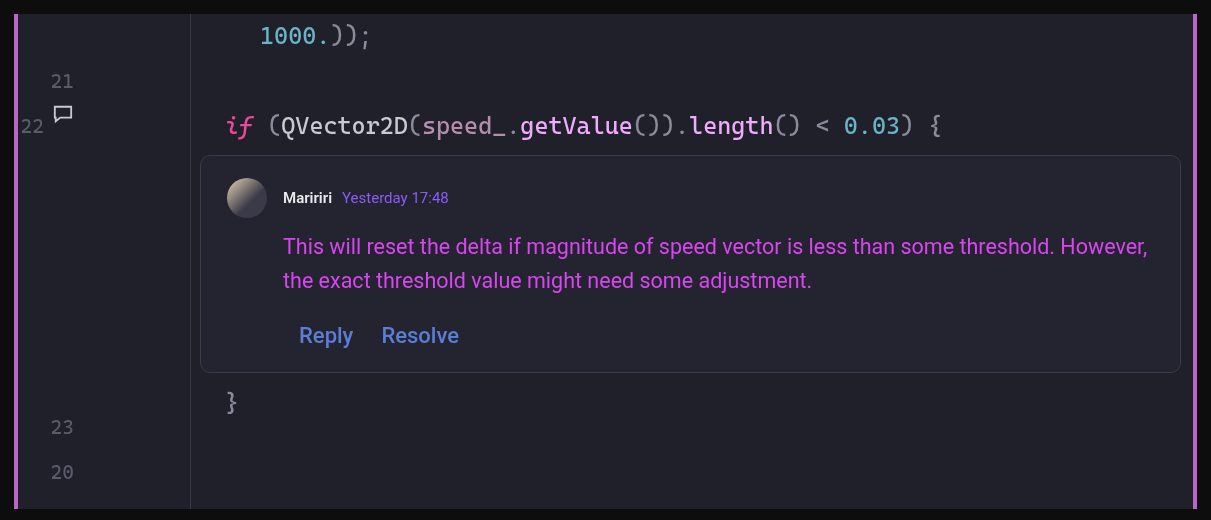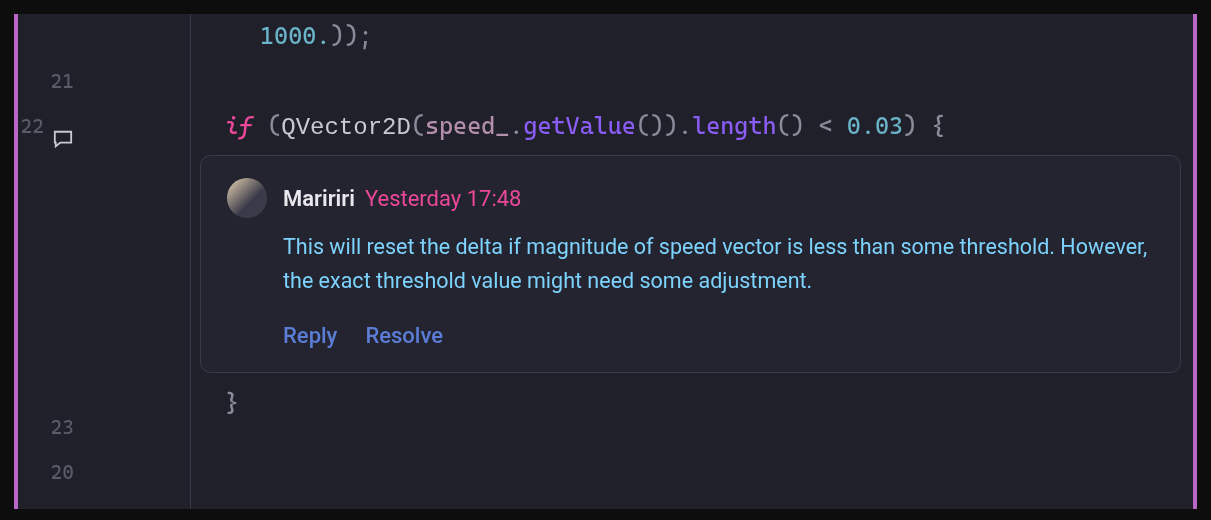--- a/index.html
+++ b/index.html
@@ -53,21 +53,21 @@
       font-size: 20px;
       text-align: right;
       padding-right: 8px;
     }
     
     .gutter-row {
       height: 45px;
       line-height: 45px;
       display: flex;
       justify-content: flex-end;
-      align-items: flex-end;
+      align-items: flex-start;
       gap: 8px;
     }
     
     .comment-icon {
       width: 22px;
       height: 20px;
       display: inline-flex;
       align-items: center;
       justify-content: center;
     }
@@ -97,22 +97,22 @@
     
     .code-line {
       height: 45px;
       line-height: 45px;
       white-space: pre;
       font-size: 24px;
     }
     
     .tok-number { color: #6bb3c9; }
     .tok-keyword { color: #ec4899; font-style: italic; }
-    .tok-type { color: #c9c9d1; font-family: Liberation Mono, monospace; }
-    .tok-method { color: #8b5cf6; }
+    .tok-type { color: #c9c9d1; }
+    .tok-method { color: #f0abfc; }
     .tok-var { color: #b48ead; }
     .tok-punct { color: #8a8a9a; }
     
     .comment-card {
       margin-left: 110px;
       margin-right: 16px;
       margin-top: 6px;
       margin-bottom: 8px;
       background: #232430;
       border: 1px solid #3a3a48;
@@ -133,43 +133,43 @@
       height: 40px;
       border-radius: 50%;
       background: linear-gradient(135deg, #e8d5b5 0%, #3a3a48 60%);
       flex-shrink: 0;
     }
     
     .author-line {
       display: flex;
       align-items: baseline;
       gap: 10px;
-      font-size: 22px;
+      font-size: 15px;
     }
     
     .author-name {
       color: #e8e8ed;
       font-weight: 600;
     }
     
     .timestamp {
-      color: #ec4899;
+      color: #8b5cf6;
       font-weight: 400;
     }
     
     .comment-body {
-      color: #7dd3fc;
+      color: #d946ef;
       font-size: 21.5px;
       line-height: 1.6;
       margin-left: 56px;
       margin-bottom: 24px;
     }
     
     .comment-actions {
-      margin-left: 56px;
+      margin-left: 72px;
       display: flex;
       gap: 28px;
     }
     
     .action-link {
       color: #5b7dd6;
       font-size: 22px;
       cursor: pointer;
       font-weight: 500;
     }

